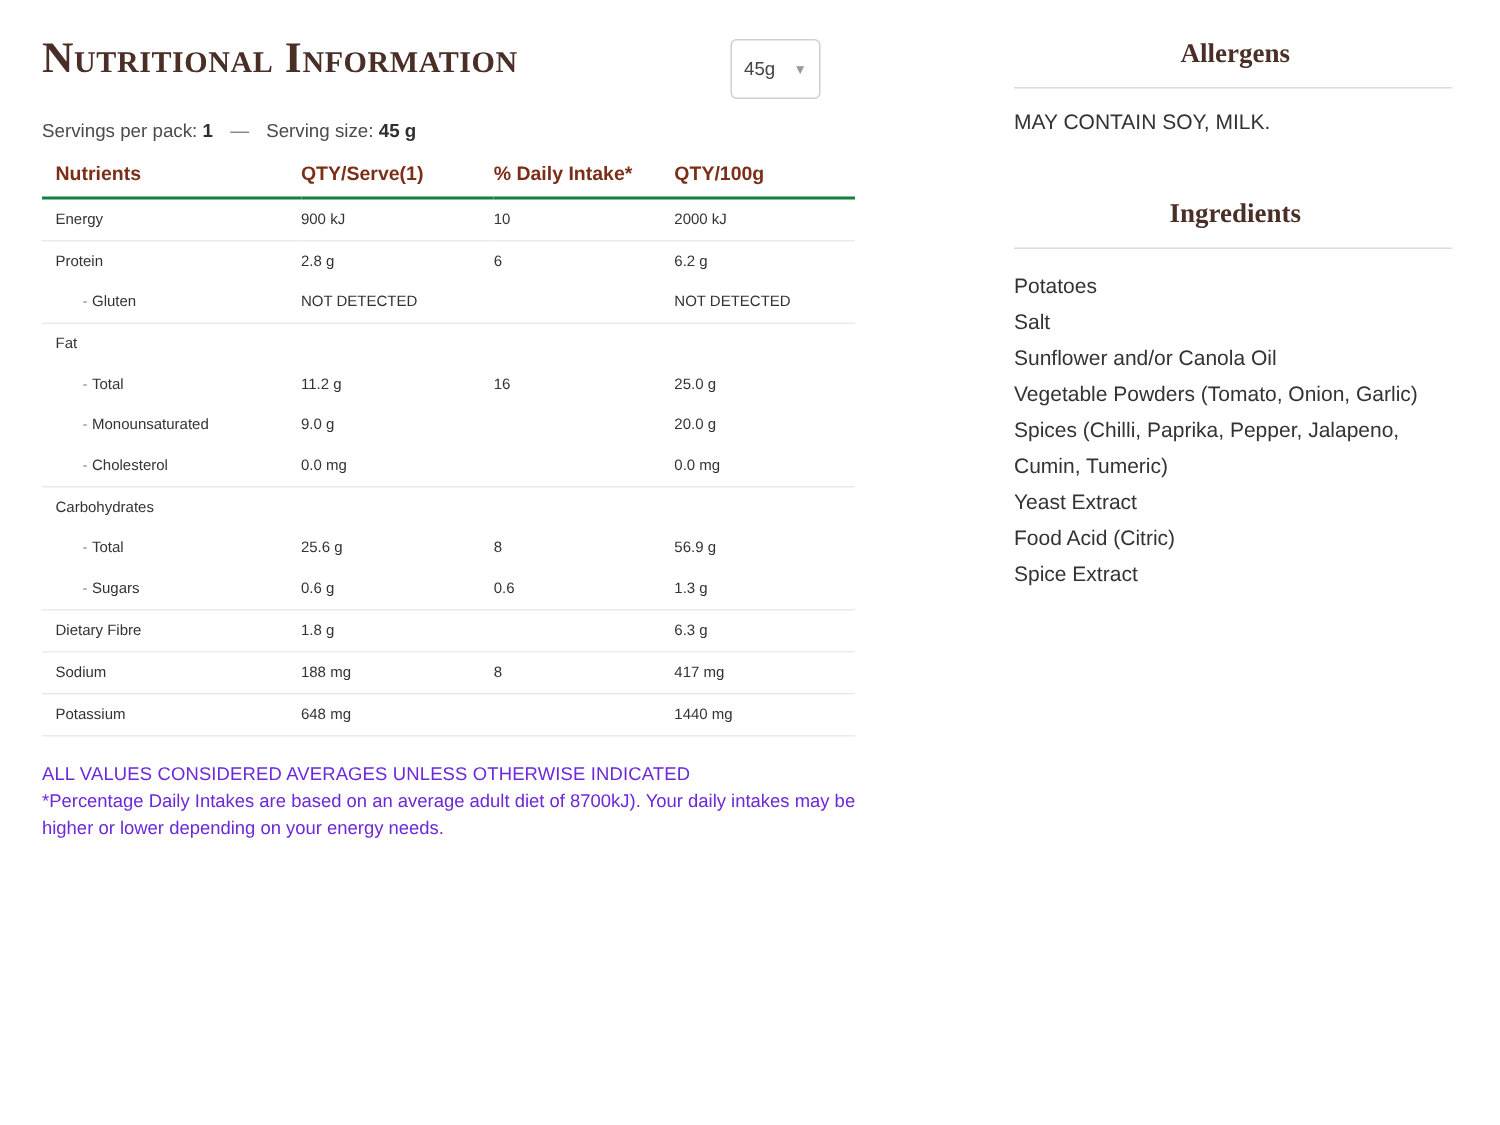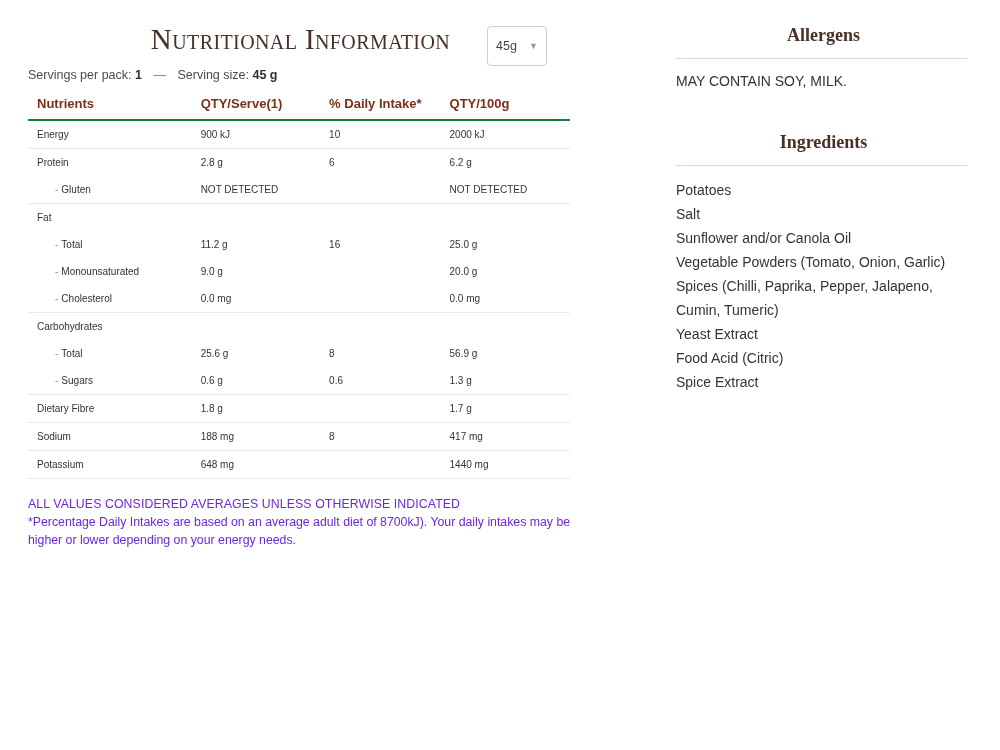--- a/index.html
+++ b/index.html
@@ -21,34 +21,33 @@
 
   
   .left-col {
     position: absolute;
     left: 28px;
     top: 22px;
     width: 545px;
   }
   .panel-title {
     font-family: "Liberation Serif", serif;
-    font-weight: normal;
+    font-weight: bold;
     color: #4a2f26;
     letter-spacing: 0.4px;
     margin: 0;
-    text-align: center;
   }
   .nut-title {
     font-size: 29px;
     line-height: 34px;
     font-variant: small-caps;
     text-transform: capitalize;
   }
   .servings {
-    margin-top: 12px;
+    margin-top: 24px;
     font-size: 12.5px;
     color: #4b4b4b;
   }
   .servings b { color: #2f2f2f; }
   .serv-dash { margin: 0 8px; color: #777; }
 
   
   .serving-select {
     position: absolute;
     left: 487px;
@@ -246,21 +245,21 @@
           <td class="sub"><span class="dash">-</span><span>Sugars</span></td>
           <td class="nums">0.6 g</td>
           <td class="nums">0.6</td>
           <td class="nums">1.3 g</td>
         </tr>
 
         <tr>
           <td class="c1">Dietary Fibre</td>
           <td class="nums">1.8 g</td>
           <td class="nums"></td>
-          <td class="nums">1.7 g</td>
+          <td class="nums">6.3 g</td>
         </tr>
 
         <tr>
           <td class="c1">Sodium</td>
           <td class="nums">188 mg</td>
           <td class="nums">8</td>
           <td class="nums">417 mg</td>
         </tr>
 
         <tr>

